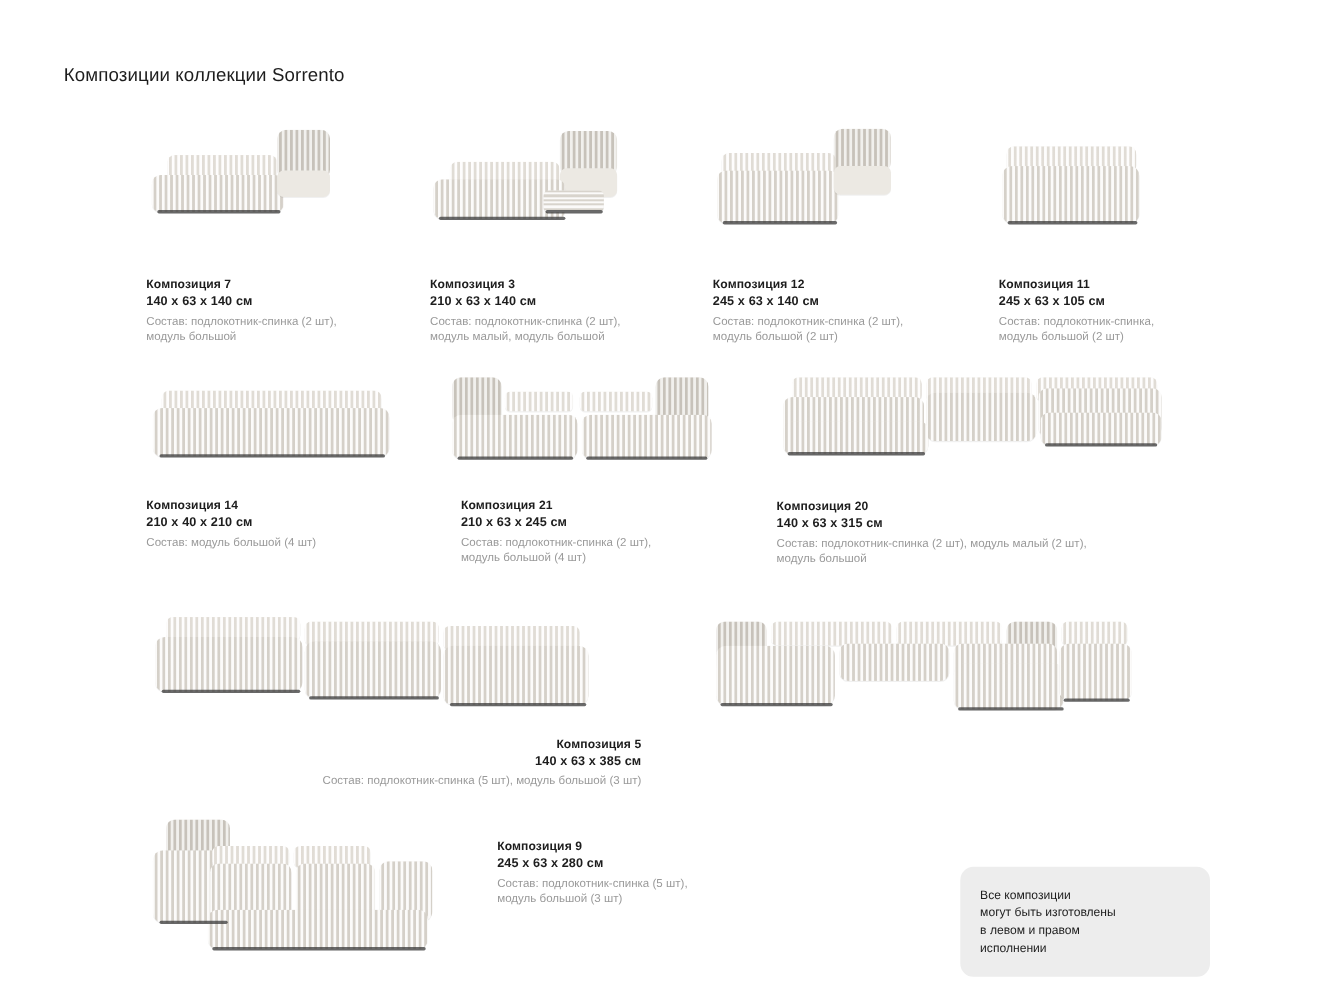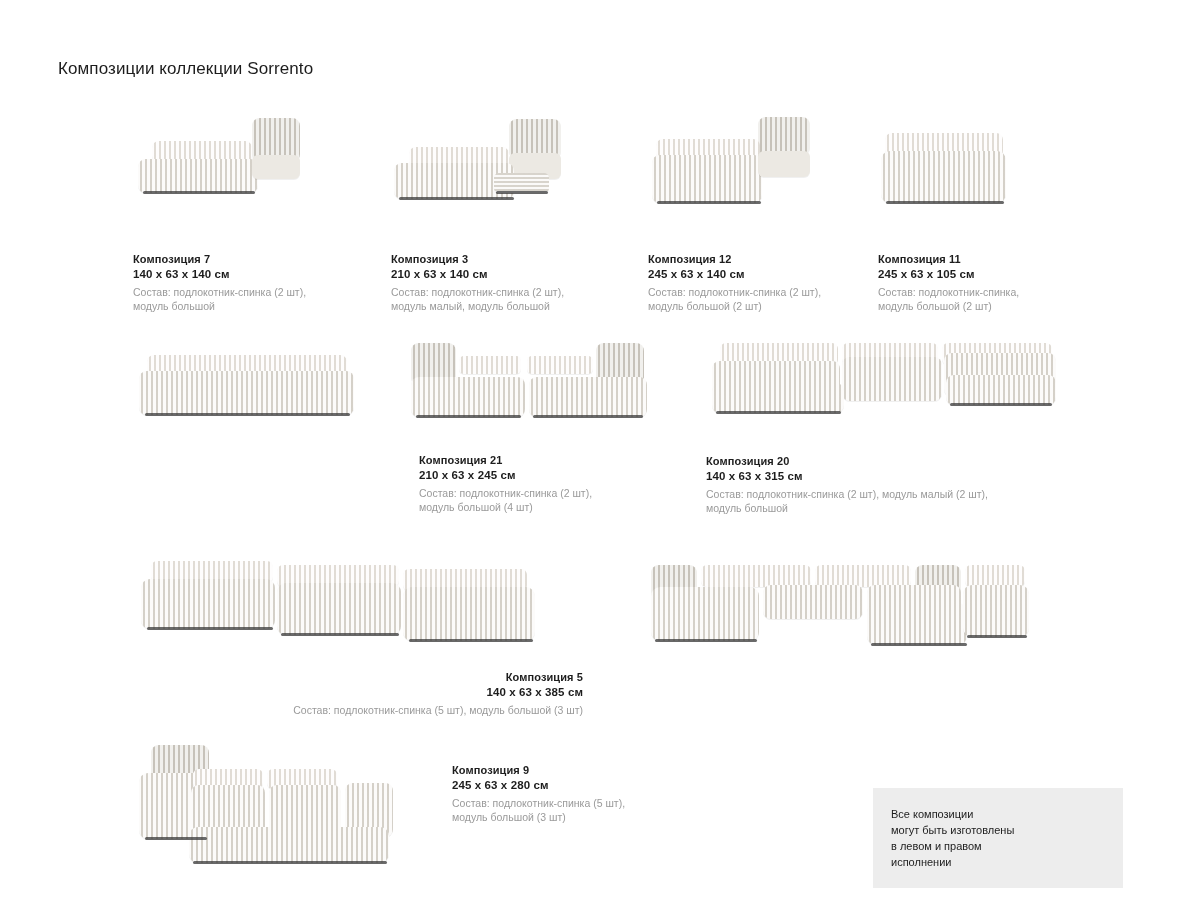--- a/index.html
+++ b/index.html
@@ -171,39 +171,44 @@
       <div class="base" style="left:9px; top:90px; width:104px;"></div>
     </div>
     <div class="cap" style="margin-top:32px;">
       <div class="cap-title">Композиция 12</div>
       <div class="cap-dims">245 x 63 x 140 см</div>
       <div class="cap-comp">Состав: подлокотник-спинка (2 шт),
 модуль большой (2 шт)</div>
     </div>
   </div>
 
-  <div class="card" style="left:878px; top:78px; width:250px;">
+  <div class="card" style="left:908px; top:78px; width:250px;">
     <div class="art" style="height:110px;">
       <div class="mod top" style="left:7px; top:22px; width:118px; height:24px;"></div>
       <div class="mod" style="left:3px; top:40px; width:125px; height:52px; border-radius:9px;"></div>
       <div class="base" style="left:8px; top:90px; width:118px;"></div>
     </div>
     <div class="cap" style="margin-top:32px;">
       <div class="cap-title">Композиция 11</div>
       <div class="cap-dims">245 x 63 x 105 см</div>
       <div class="cap-comp">Состав: подлокотник-спинка,
 модуль большой (2 шт)</div>
     </div>
   </div>
 
   <div class="card" style="left:133px; top:308px; width:250px;">
     <div class="art" style="height:95px;">
       <div class="mod top" style="left:14px; top:14px; width:200px; height:22px; border-radius:7px;"></div>
       <div class="mod" style="left:6px; top:30px; width:215px; height:44px; border-radius:8px;"></div>
       <div class="base" style="left:12px; top:72px; width:205px;"></div>
+    </div>
+    <div class="cap" style="margin-top:18px;">
+      <div class="cap-title">Композиция 14</div>
+      <div class="cap-dims">210 x 40 x 210 см</div>
+      <div class="cap-comp">Состав: модуль большой (4 шт)</div>
     </div>
   </div>
 
   <div class="card" style="left:411px; top:300px; width:270px;">
     <div class="art" style="height:105px;">
       <div class="mod shade" style="left:0px; top:10px; width:45px; height:42px; border-radius:8px;"></div>
       <div class="mod shade" style="left:185px; top:10px; width:48px; height:42px; border-radius:8px;"></div>
       <div class="mod top" style="left:48px; top:23px; width:62px; height:18px; border-radius:5px;"></div>
       <div class="mod top" style="left:116px; top:23px; width:66px; height:18px; border-radius:5px;"></div>
       <div class="mod" style="left:0px; top:44px; width:114px; height:40px; border-radius:8px;"></div>
@@ -292,20 +297,20 @@
     </div>
   </div>
 
   <div class="card" style="left:452px; top:731px; width:280px;">
     <div class="cap-title">Композиция 9</div>
     <div class="cap-dims">245 x 63 x 280 см</div>
     <div class="cap-comp">Состав: подлокотник-спинка (5 шт),
 модуль большой (3 шт)</div>
   </div>
 
-  <div class="note-box" style="left:873px; top:755px; width:250px; height:100px;">
+  <div class="note-box" style="left:873px; top:755px; width:227px; height:100px;border-radius:12px;">
     <div class="note-text">Все композиции
 могут быть изготовлены
 в левом и правом
 исполнении</div>
   </div>
 
 </div>
 
 </body></html>

